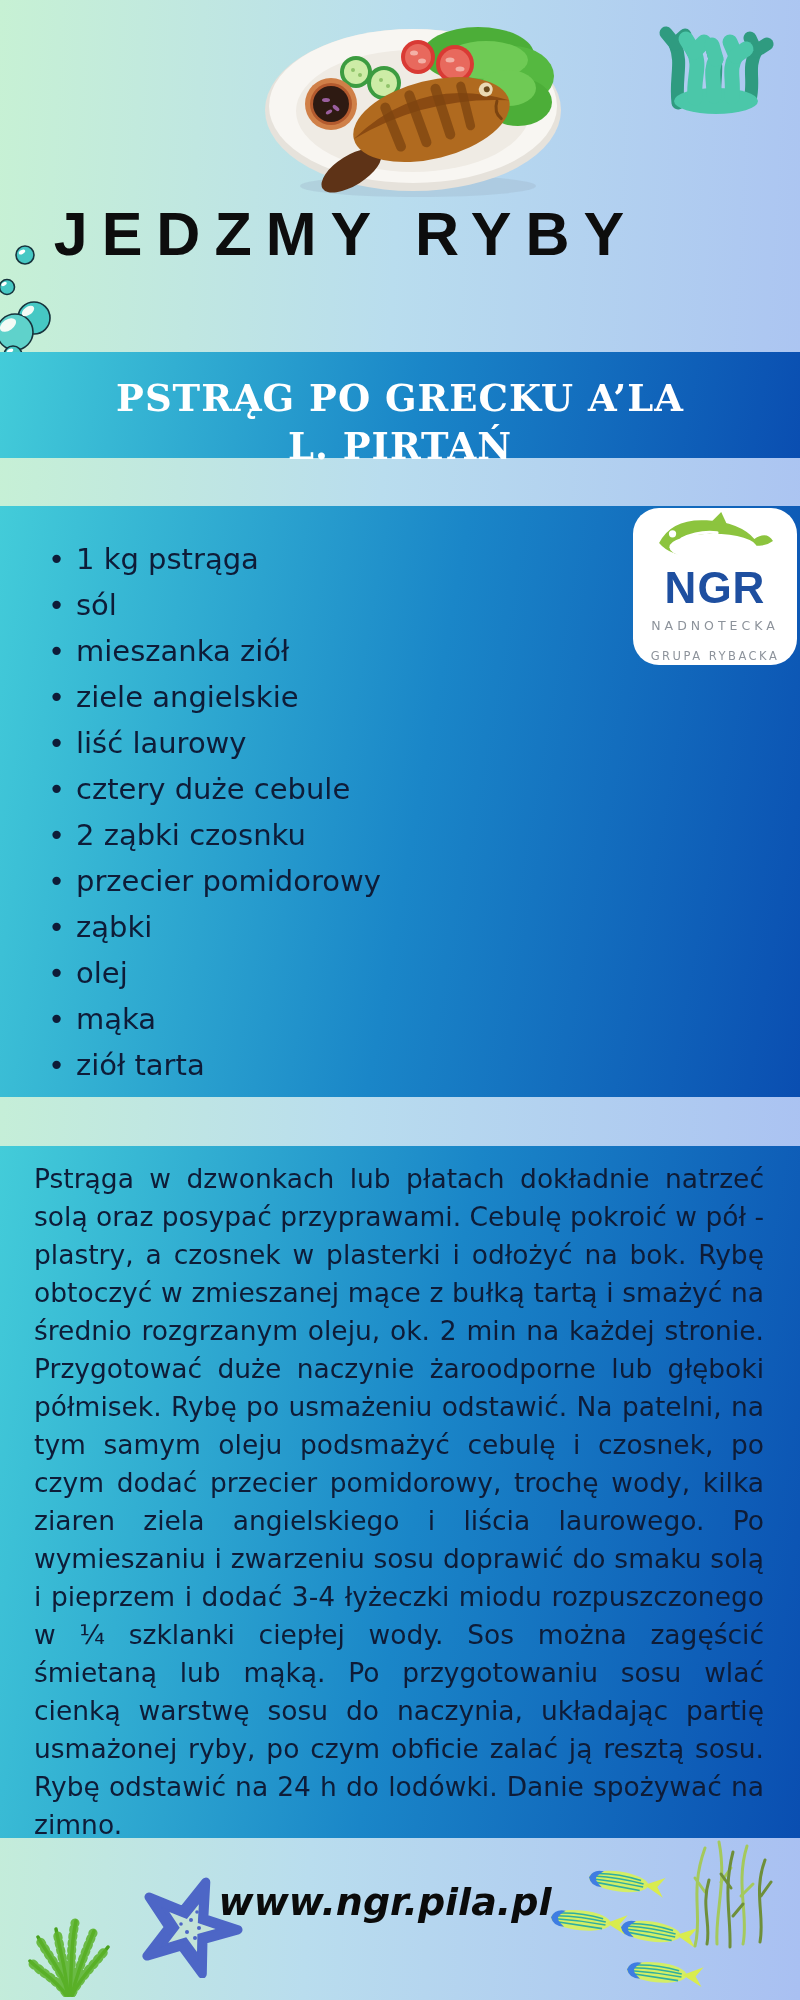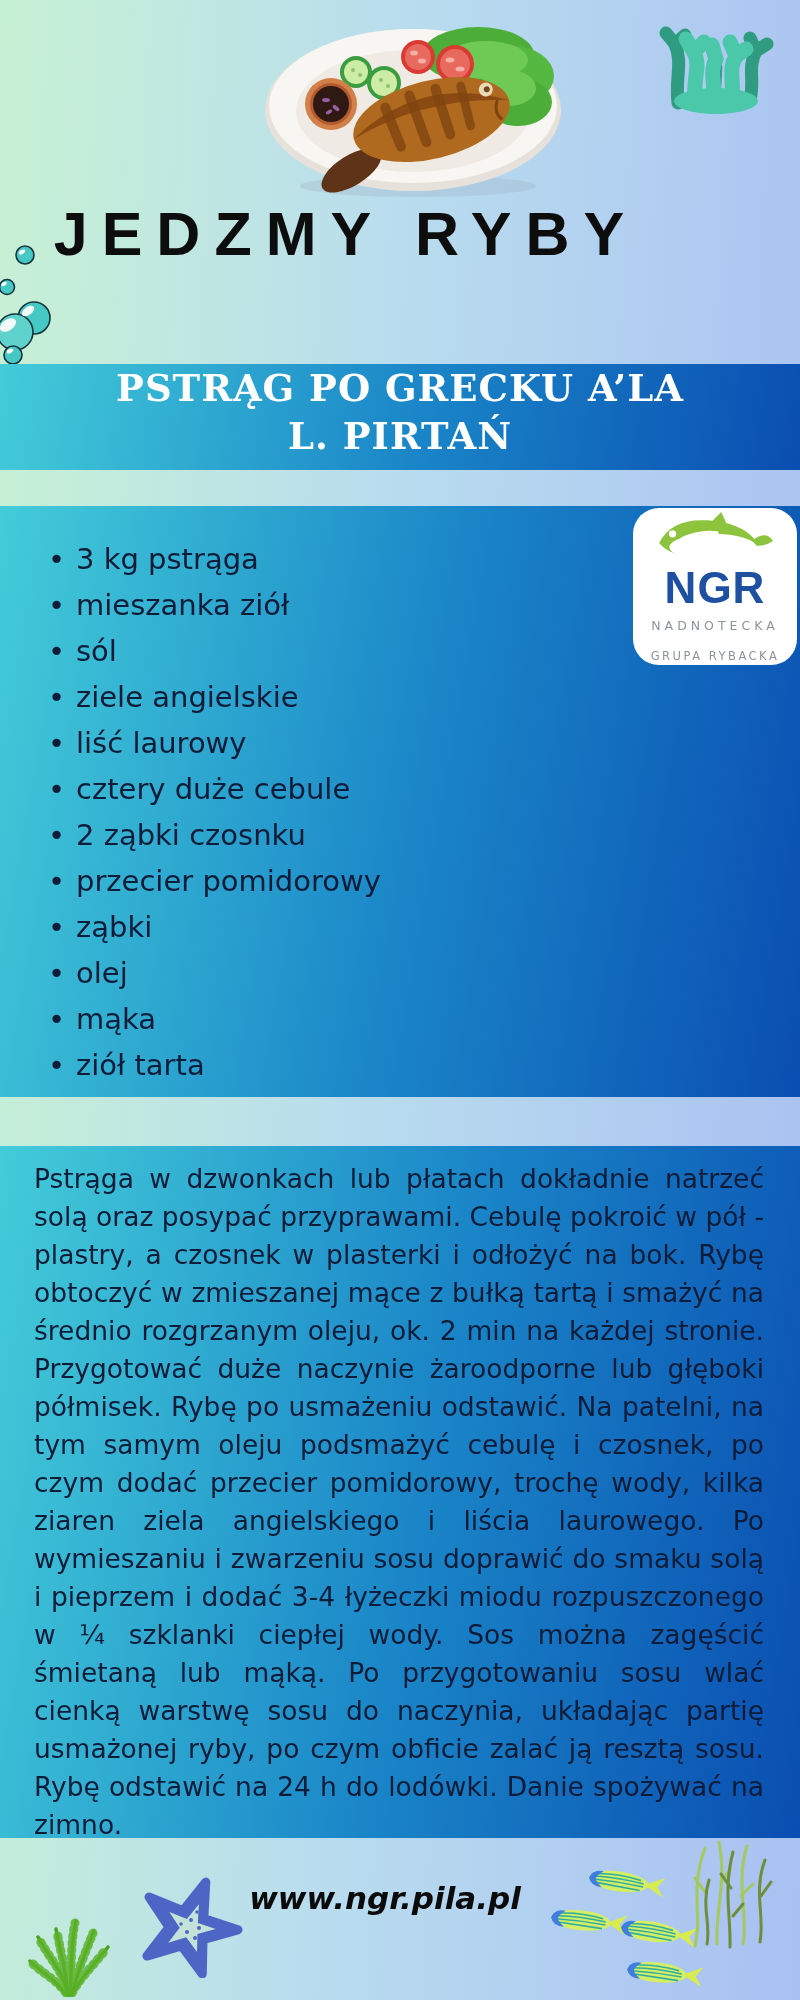--- a/index.html
+++ b/index.html
@@ -19,23 +19,23 @@
     position:absolute;top:292px;left:0;width:800px;
     text-align:center;font-family:"Liberation Sans",sans-serif;
     font-size:27px;font-weight:400;letter-spacing:9px;color:#1c2632;
     white-space:nowrap;
   }
   
   .band{
     position:absolute;left:0;width:800px;
     background:linear-gradient(100deg,#43ccd9 0%,#1a86c8 52%,#0a4eb1 100%);
   }
-  .band-title{top:364px;height:106px;color:#ffffff;text-align:center;
+  .band-title{top:352px;height:106px;color:#ffffff;text-align:center;
     font-family:"DejaVu Serif","Liberation Serif",serif;font-weight:700;
-    font-size:37px;line-height:48px;padding-top:0;box-sizing:border-box;
+    font-size:37px;line-height:48px;padding-top:22px;box-sizing:border-box;
     letter-spacing:1px;}
   .band-ingredients{top:506px;height:591px;}
   .band-instructions{top:1146px;height:692px;}
   
   .ingredients-list{margin:0;padding:30px 0 0 48px;list-style:none;}
   .ingredients-list li{
     position:relative;padding-left:28px;font-size:29px;line-height:46px;
     color:#0e1c38;
   }
   .ingredients-list li::before{
@@ -53,21 +53,21 @@
   .logo-line1{font-size:12.5px;letter-spacing:4px;color:#8d939b;margin-top:8px;}
   .logo-line2{font-size:11.5px;letter-spacing:2.5px;color:#8d939b;margin-top:16px;}
   
   .instructions{
     margin:0;padding:14px 36px 0 34px;font-size:26.5px;line-height:38px;
     text-align:justify;color:#0e1c38;
   }
   
   .website{
     position:absolute;top:1880px;left:0;width:770px;text-align:center;
-    font-size:31px;font-weight:700;font-style:italic;color:#0b0b0b;
+    font-size:38px;font-weight:700;font-style:italic;color:#0b0b0b;
     font-family:"DejaVu Sans",sans-serif;
   }
   .deco{position:absolute;}
 </style>
 </head>
 <body>
 
 <div class="poster">
 
   <svg class="deco" style="left:250px;top:0px;" width="320" height="200" viewBox="0 0 320 200">
@@ -169,23 +169,23 @@
 
   <div class="main-title">JEDZMY RYBY</div>
 
   <div class="band band-title">
     <div>PSTRĄG PO GRECKU A’LA</div>
     <div>L. PIRTAŃ</div>
   </div>
 
   <div class="band band-ingredients">
     <ul class="ingredients-list">
-      <li>3 kg pstrąga</li>
+      <li>1 kg pstrąga</li>
+      <li>sól</li>
       <li>mieszanka ziół</li>
-      <li>sól</li>
       <li>ziele angielskie</li>
       <li>liść laurowy</li>
       <li>cztery duże cebule</li>
       <li>2 ząbki czosnku</li>
       <li>przecier pomidorowy</li>
       <li>ząbki</li>
       <li>olej</li>
       <li>mąka</li>
       <li>ziół tarta</li>
     </ul>

